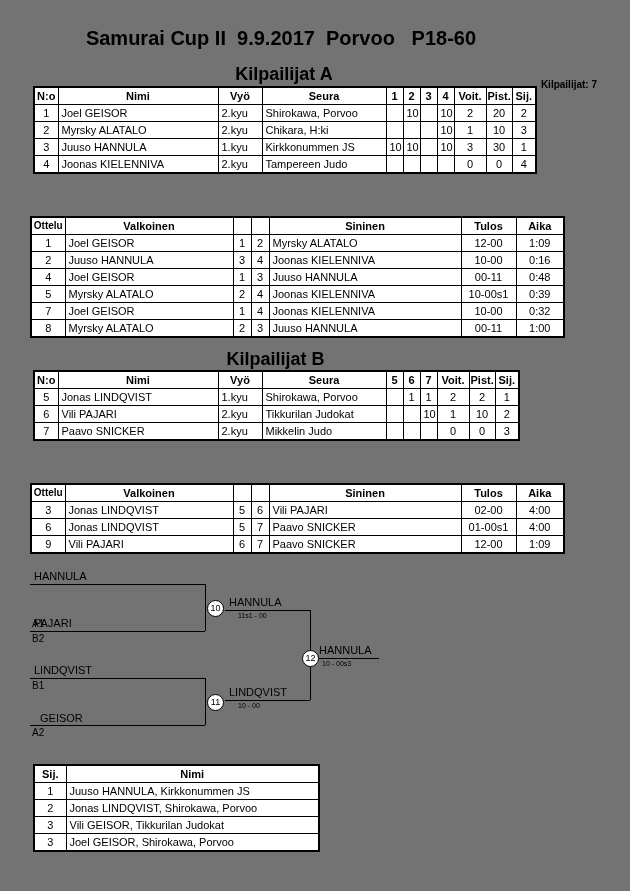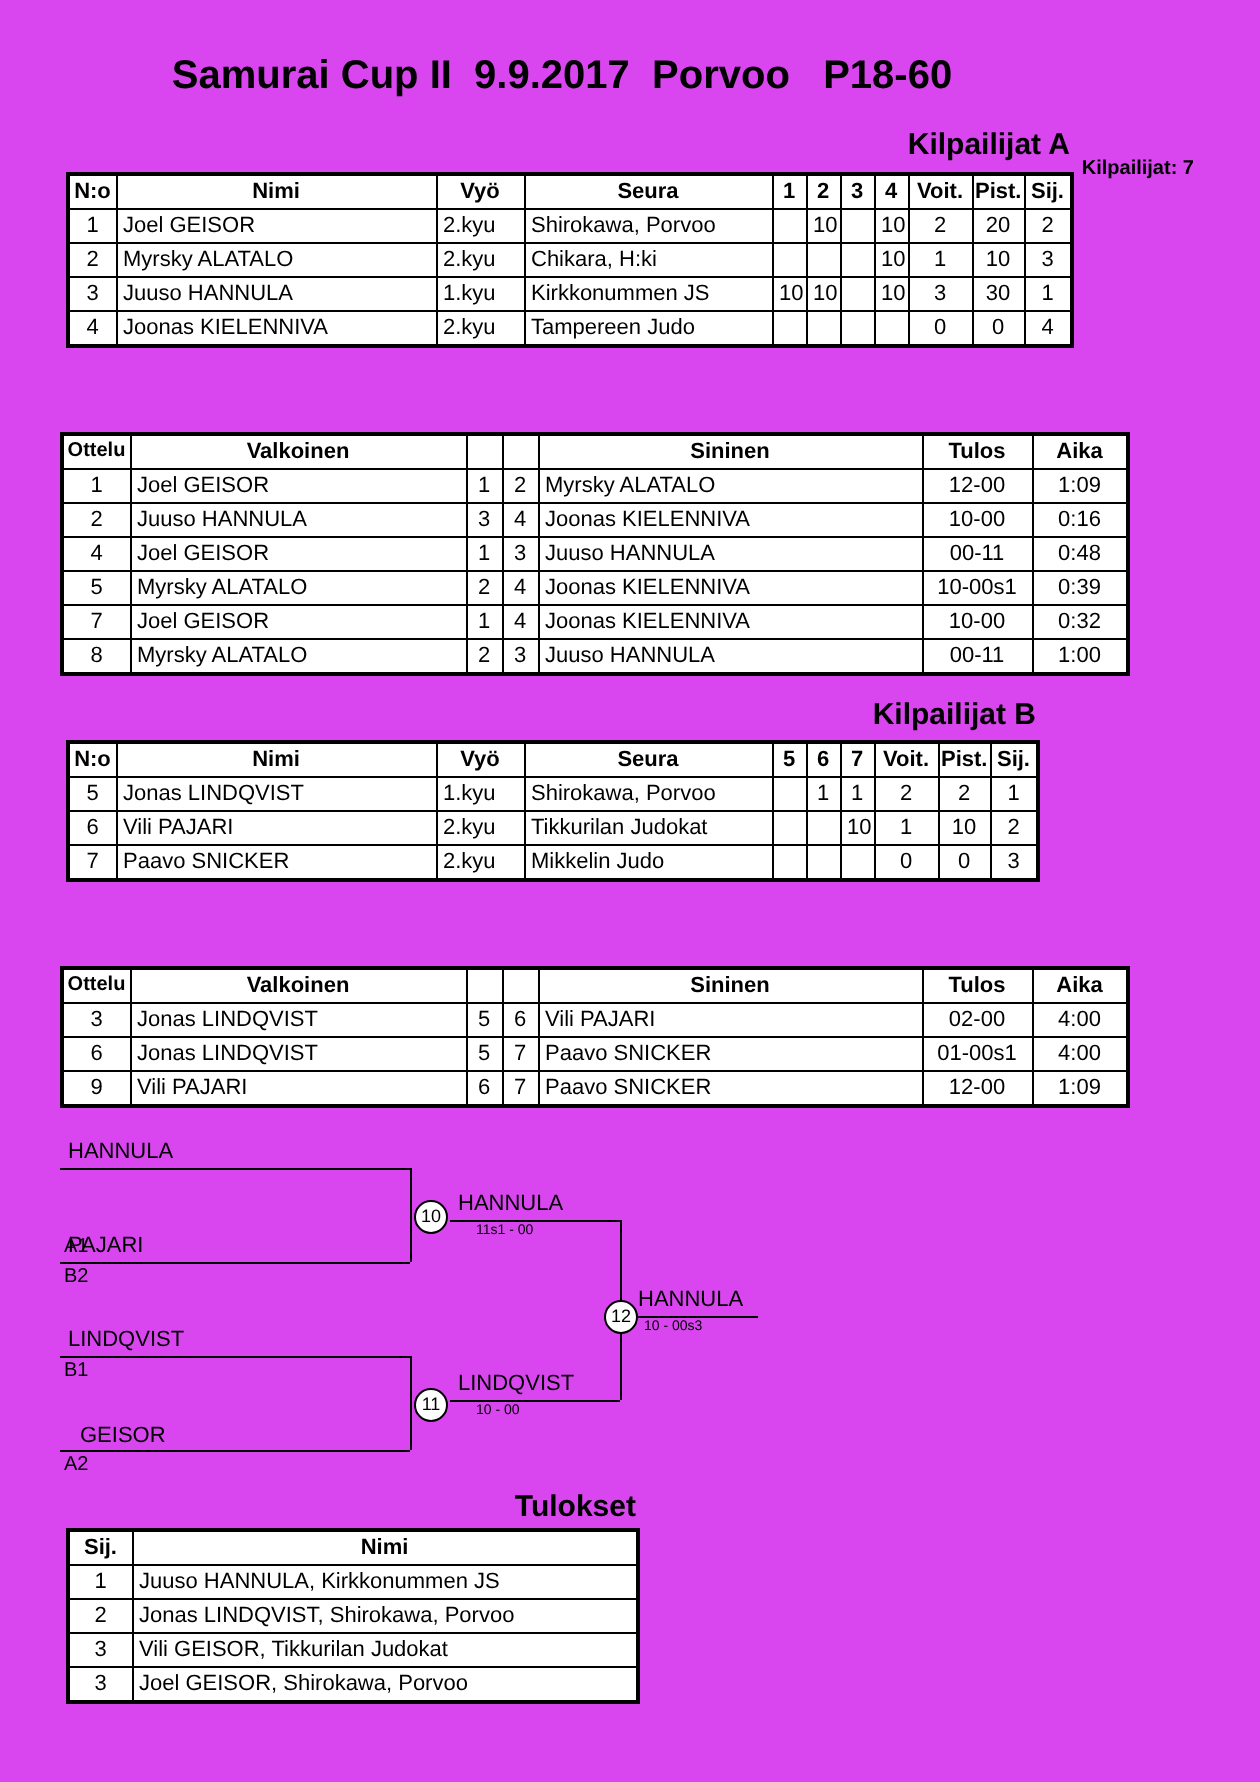--- a/index.html
+++ b/index.html
@@ -1,24 +1,24 @@
 <!DOCTYPE html>
 <html><head>
 <meta charset="utf-8">
 <style>
   * { margin:0; padding:0; box-sizing:border-box; }
   html,body { background:#fff; }
   .page {
-    position:relative; width:630px; height:891px; background:#d946ef;
+    position:relative; width:630px; height:891px; background:#737373;
     font-family:"Liberation Sans", sans-serif; color:#000; overflow:hidden;
   }
   .abs { position:absolute; }
   .page-title { font-weight:bold; font-size:20px; text-align:center; white-space:pre; }
   .count-label { font-weight:bold; font-size:10px; }
-  .heading { font-weight:bold; font-size:15px; text-align:right; }
+  .heading { font-weight:bold; font-size:18px; text-align:center; }
   table { border-collapse:collapse; table-layout:fixed; font-size:11px; position:absolute; background:#fff; border:2px solid #000; }
   th, td { border:1px solid #000; padding:0 3px; white-space:nowrap; overflow:hidden; height:17px; line-height:16px; }
   th { font-weight:bold; text-align:center; padding:0 1px; }
   th.tight { font-size:10px; padding:0; }
   td.l { text-align:left; }
   td.c { text-align:center; }
   .hline { position:absolute; border-top:1px solid #000; height:0; }
   .vline { position:absolute; border-left:1px solid #000; width:0; }
   .node { position:absolute; width:17px; height:17px; border:1px solid #000; border-radius:50%;
           background:#fff; font-size:9px; line-height:15px; text-align:center; z-index:2; }
@@ -372,21 +372,20 @@
     <div class="hline" style="left:225px; top:700px; width:85px;"></div>
     <div class="score" style="left:238px; top:702px;">10 - 00</div>
 
     <div class="vline" style="left:310px; top:610px; height:90px;"></div>
     <div class="node" style="left:302px; top:650px;">12</div>
     <div class="winner-name" style="left:319px; top:644px;">HANNULA</div>
     <div class="hline" style="left:317px; top:658px; width:62px;"></div>
     <div class="score" style="left:322px; top:660px;">10 - 00s3</div>
   </div>
 
-  <div class="abs heading" style="left:33px; top:745px; width:285px;">Tulokset</div>
 
   <table style="left:33px; top:764px; width:285px;">
     <colgroup>
       <col style="width:32px">
         <col style="width:253px">
     </colgroup>
     <thead>
       <tr>
         <th>Sij.</th>
         <th>Nimi</th>

